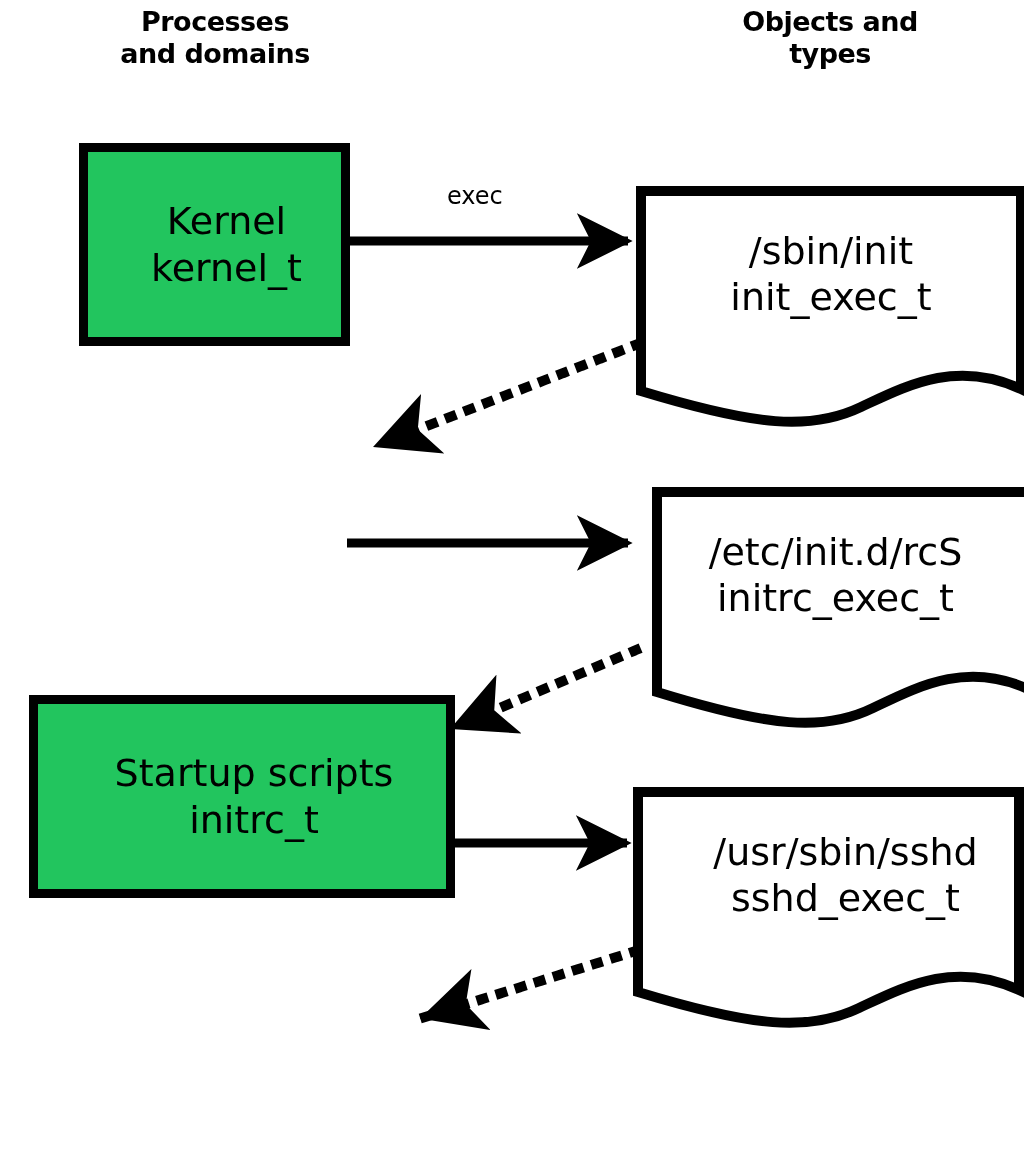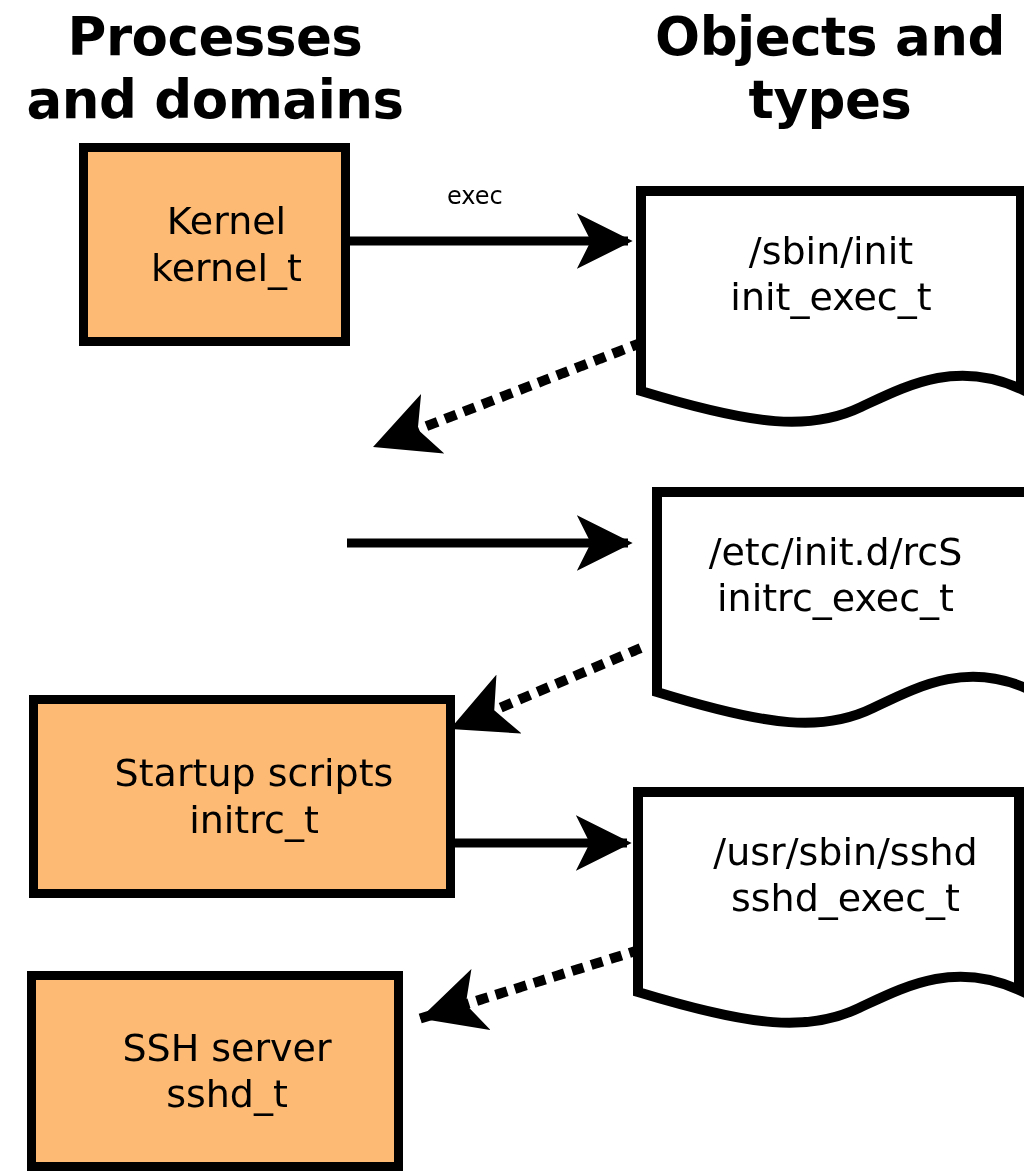--- a/index.html
+++ b/index.html
@@ -12,34 +12,34 @@
     width: 1024px;
     height: 1173px;
     background: #ffffff;
     overflow: hidden;
     font-family: "DejaVu Sans", sans-serif;
   }
   .column-header {
     position: absolute;
     text-align: center;
     font-weight: bold;
-    font-size: 53px;
+    font-size: 27px;
     line-height: 1.18;
     color: #000000;
     letter-spacing: -0.5px;
     white-space: pre-line;
   }
   #header-processes { left: 15px; top: 6px; width: 400px; }
   #header-objects   { left: 630px; top: 6px; width: 400px; }
 
   .proc-box {
     position: absolute;
     box-sizing: border-box;
     border: 9px solid #000000;
-    background: #fdba74;
+    background: #22c55e;
     display: flex;
     align-items: center;
     justify-content: center;
     text-align: center;
     font-size: 38px;
     line-height: 1.22;
     color: #000000;
     white-space: pre-line;
     padding-left: 24px;
   }
@@ -121,22 +121,20 @@
 
   <div class="edge-label" style="left:447px; top:182px;">exec</div>
 
   <div class="proc-box" style="left:79px; top:143px; width:271px; height:203px;">Kernel
 kernel_t</div>
 
 
   <div class="proc-box" style="left:2px; top:695px; width:426px; height:203px;margin-left:27px;">Startup scripts
 initrc_t</div>
 
-  <div class="proc-box" style="left:27px; top:971px; width:376px; height:200px;">SSH server
-sshd_t</div>
 
   <div class="doc-shape" style="left:636px; top:186px; width:390px; height:238px;">
     <svg width="390" height="238" viewBox="0 0 390 238" aria-hidden="true">
       <path d="M 5 5 L 385 5 L 385 203 C 320 173 270 200 225 221 C 175 245 120 240 5 205 Z" fill="#ffffff" stroke="#000000" stroke-width="10" stroke-linejoin="miter"></path>
     </svg>
     <div class="doc-label" style="top:42px;">/sbin/init
 init_exec_t</div>
   </div>
 
   <div class="doc-shape" style="left:636px; top:487px; width:383px; height:238px;padding-left:16px;">

